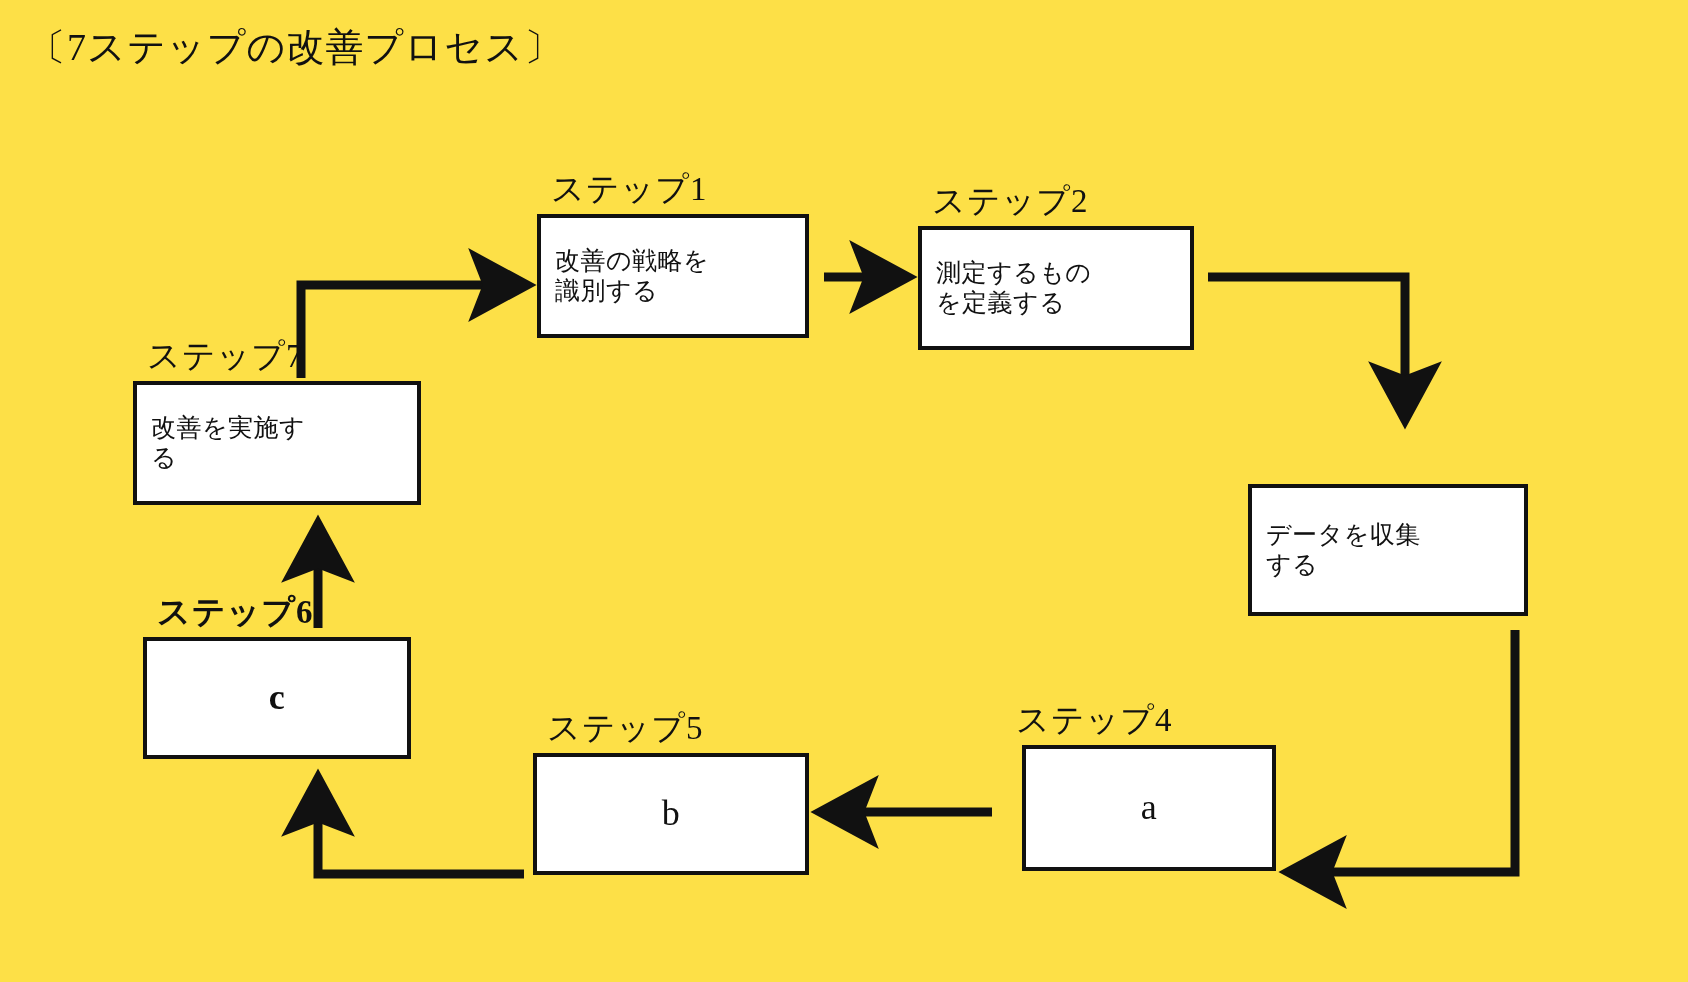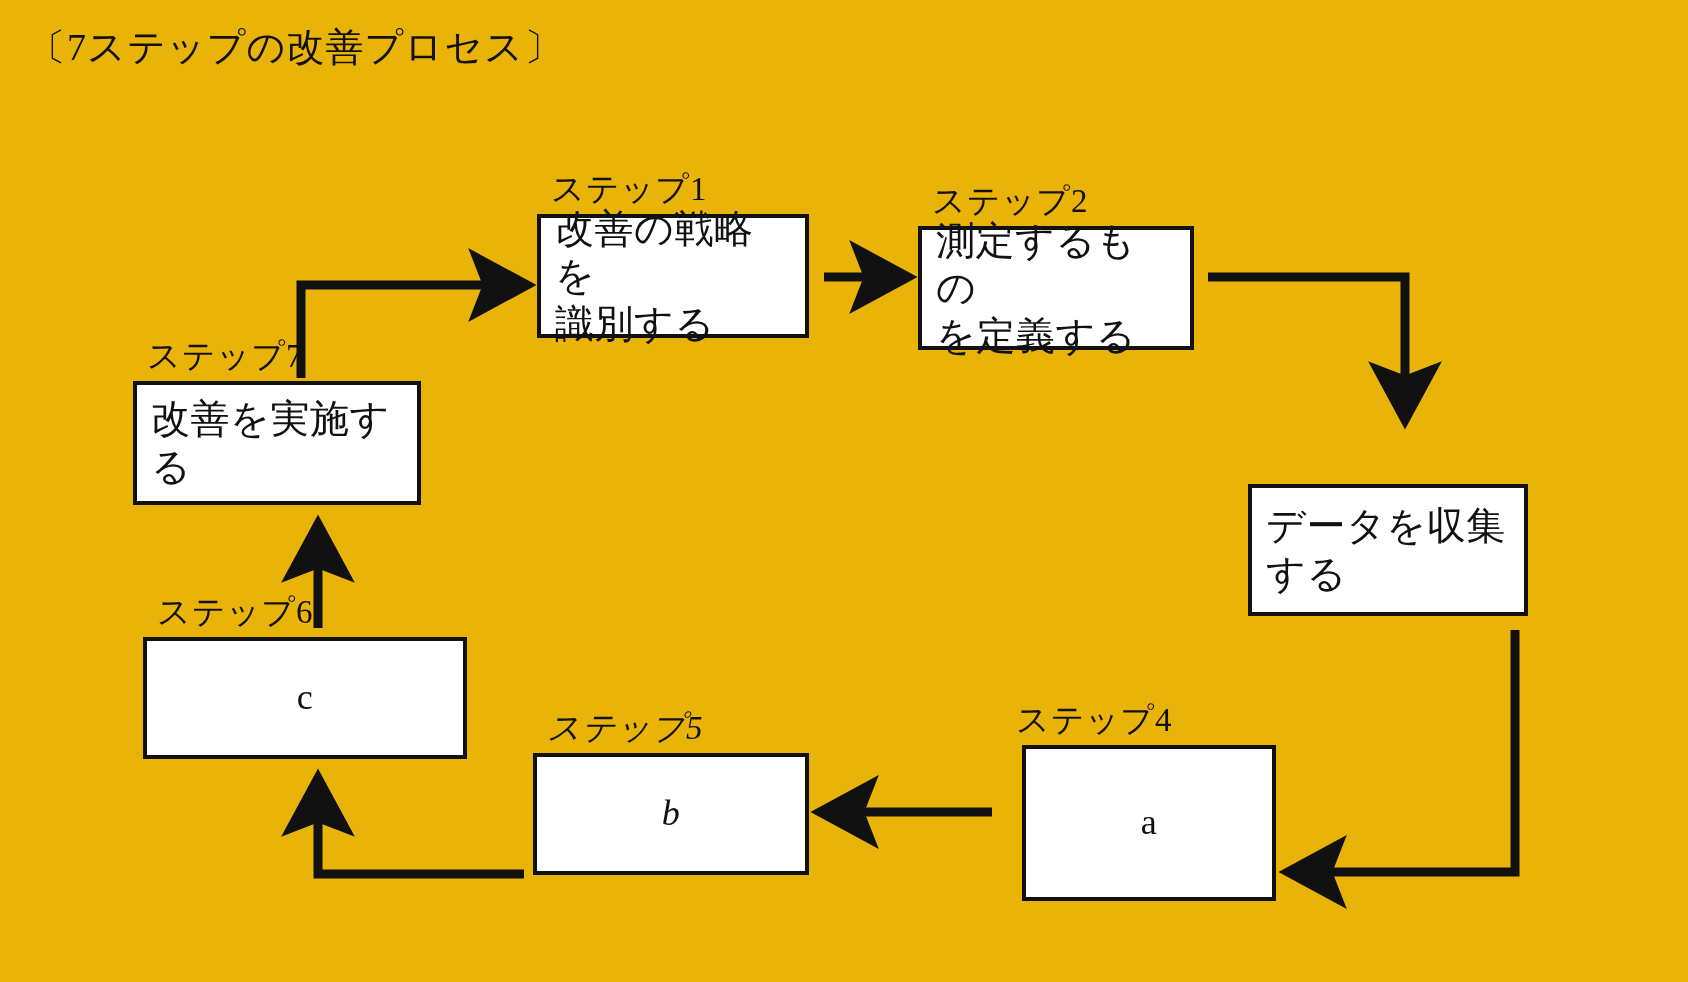--- a/index.html
+++ b/index.html
@@ -8,21 +8,21 @@
     background: #ffffff;
   }
   body {
     font-family: "Liberation Serif", "DejaVu Serif", serif;
     color: #111111;
   }
   #canvas {
     position: relative;
     width: 1688px;
     height: 982px;
-    background: #eab308;
+    background: #fde047;
     overflow: hidden;
   }
   #wires {
     position: absolute;
     left: 0;
     top: 0;
     width: 1688px;
     height: 982px;
   }
   .diagram-title {
@@ -58,21 +58,21 @@
     align-items: center;
     justify-content: flex-start;
     padding: 0 14px;
   }
   .node-box.centered {
     align-items: center;
     justify-content: center;
     padding: 0;
   }
   .node-text {
-    font-size: 39px;
+    font-size: 25px;
     line-height: 1.22;
     letter-spacing: 0.5px;
     color: #111111;
     text-align: left;
     width: 100%;
   }
   .node-text.mid {
     text-align: center;
     font-family: "Liberation Serif", "DejaVu Serif", serif;
     font-size: 36px;
@@ -134,35 +134,35 @@
       <div class="node-text">測定するもの<br>を定義する</div>
     </div>
   </div>
 
   <div class="node" style="left:1248px; top:484px; width:280px; height:132px;">
     <div class="node-box">
       <div class="node-text">データを収集<br>する</div>
     </div>
   </div>
 
-  <div class="node" style="left:1002px; top:745px; width:274px; height:156px;padding-left:20px;">
+  <div class="node" style="left:1002px; top:745px; width:274px; height:126px;padding-left:20px;">
     <div class="node-label">ステップ4</div>
     <div class="node-box centered">
       <div class="node-text mid">a</div>
     </div>
   </div>
 
-  <div class="node" style="left:533px; top:753px; width:276px; height:122px;font-style:italic;">
+  <div class="node" style="left:533px; top:753px; width:276px; height:122px;">
     <div class="node-label">ステップ5</div>
     <div class="node-box centered">
       <div class="node-text mid">b</div>
     </div>
   </div>
 
-  <div class="node" style="left:143px; top:637px; width:324px; height:122px;">
+  <div class="node" style="left:143px; top:637px; width:268px; height:122px;font-weight:bold;">
     <div class="node-label">ステップ6</div>
     <div class="node-box centered">
       <div class="node-text mid">c</div>
     </div>
   </div>
 
   <div class="node" style="left:133px; top:381px; width:288px; height:124px;">
     <div class="node-label">ステップ7</div>
     <div class="node-box">
       <div class="node-text">改善を実施す<br>る</div>

